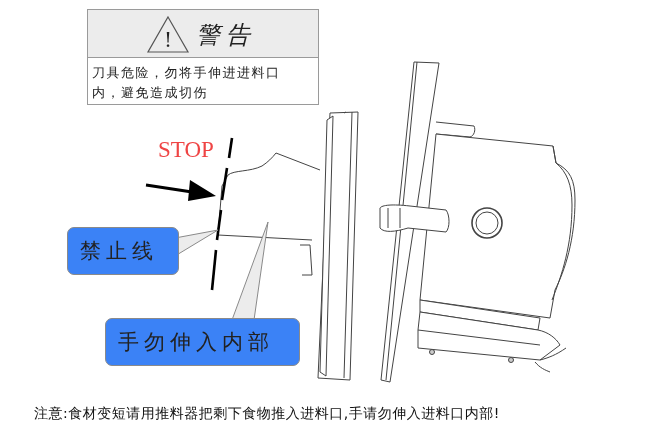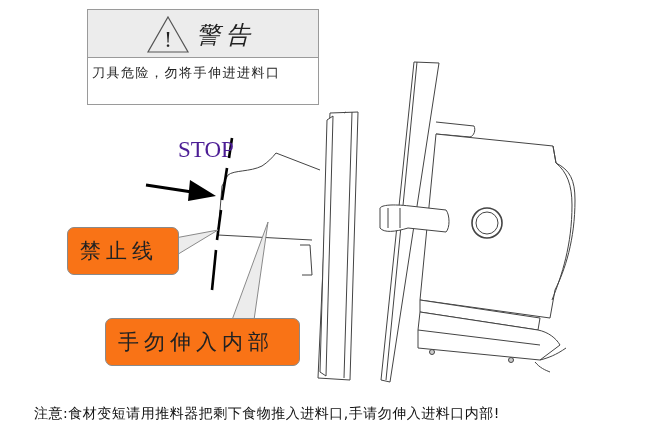--- a/index.html
+++ b/index.html
@@ -8,23 +8,23 @@
   #stage { position:absolute; left:0; top:0; width:648px; height:441px; }
   .warn-box { position:absolute; left:87px; top:9px; width:232px; height:96px;
               border:1px solid #9a9a9a; background:#fff; box-sizing:border-box; }
   .warn-head { height:47px; background:#ececec; border-bottom:1px solid #9a9a9a;
                position:relative; }
   .warn-title { position:absolute; left:108px; top:9px; font-size:24px;
                 letter-spacing:6px; color:#222; font-family:"DejaVu Serif", serif;font-style:italic; }
   .warn-tri { position:absolute; left:58px; top:4px; width:44px; height:40px; }
   .warn-body { padding:5px 0 4px 4px; font-size:13px; line-height:20px; color:#222;
                letter-spacing:1.5px; font-family:"DejaVu Serif", serif; }
-  .stop { position:absolute; left:158px; top:137px; font-size:23px; color:#4c1d95;
-          font-family:"Liberation Serif", serif; letter-spacing:0px;margin-left:20px; }
-  .callout { position:absolute; background:#f97316; border:1px solid #8a8a8a;
+  .stop { position:absolute; left:158px; top:137px; font-size:23px; color:#ef4444;
+          font-family:"Liberation Serif", serif; letter-spacing:0px; }
+  .callout { position:absolute; background:#3b82f6; border:1px solid #8a8a8a;
              border-radius:7px; color:#222; font-family:"DejaVu Serif", serif; }
   .callout-line { left:67px; top:227px; width:110px; height:46px; font-size:21px;
                   line-height:46px; text-indent:12px; letter-spacing:5px; }
   .callout-hand { left:105px; top:318px; width:193px; height:46px; font-size:21px;
                   line-height:46px; text-indent:12px; letter-spacing:5px; }
   .note { position:absolute; left:34px; top:405px; font-size:14px; color:#111;
           letter-spacing:0.5px; white-space:nowrap; font-family:"DejaVu Sans", sans-serif; }
   svg.art { position:absolute; left:0; top:0; }
 </style>
 </head>
@@ -85,20 +85,21 @@
   <div class="warn-box">
     <div class="warn-head">
       <svg class="warn-tri" viewBox="0 0 44 40">
         <polygon points="22,3 42,38 2,38" fill="none" stroke="#555" stroke-width="1.2"></polygon>
         <text x="22" y="33" font-size="20" text-anchor="middle" fill="#222" font-family="DejaVu Serif, serif">!</text>
       </svg>
       <span class="warn-title">警告</span>
     </div>
     <div class="warn-body">
       <div>刀具危险，勿将手伸进进料口</div>
+      <div>内，避免造成切伤</div>
     </div>
   </div>
 
   <div class="stop">STOP</div>
 
   <div class="callout callout-line">禁止线</div>
   <div class="callout callout-hand">手勿伸入内部</div>
 
   <div class="note">注意:食材变短请用推料器把剩下食物推入进料口,手请勿伸入进料口内部!</div>
 </div>

